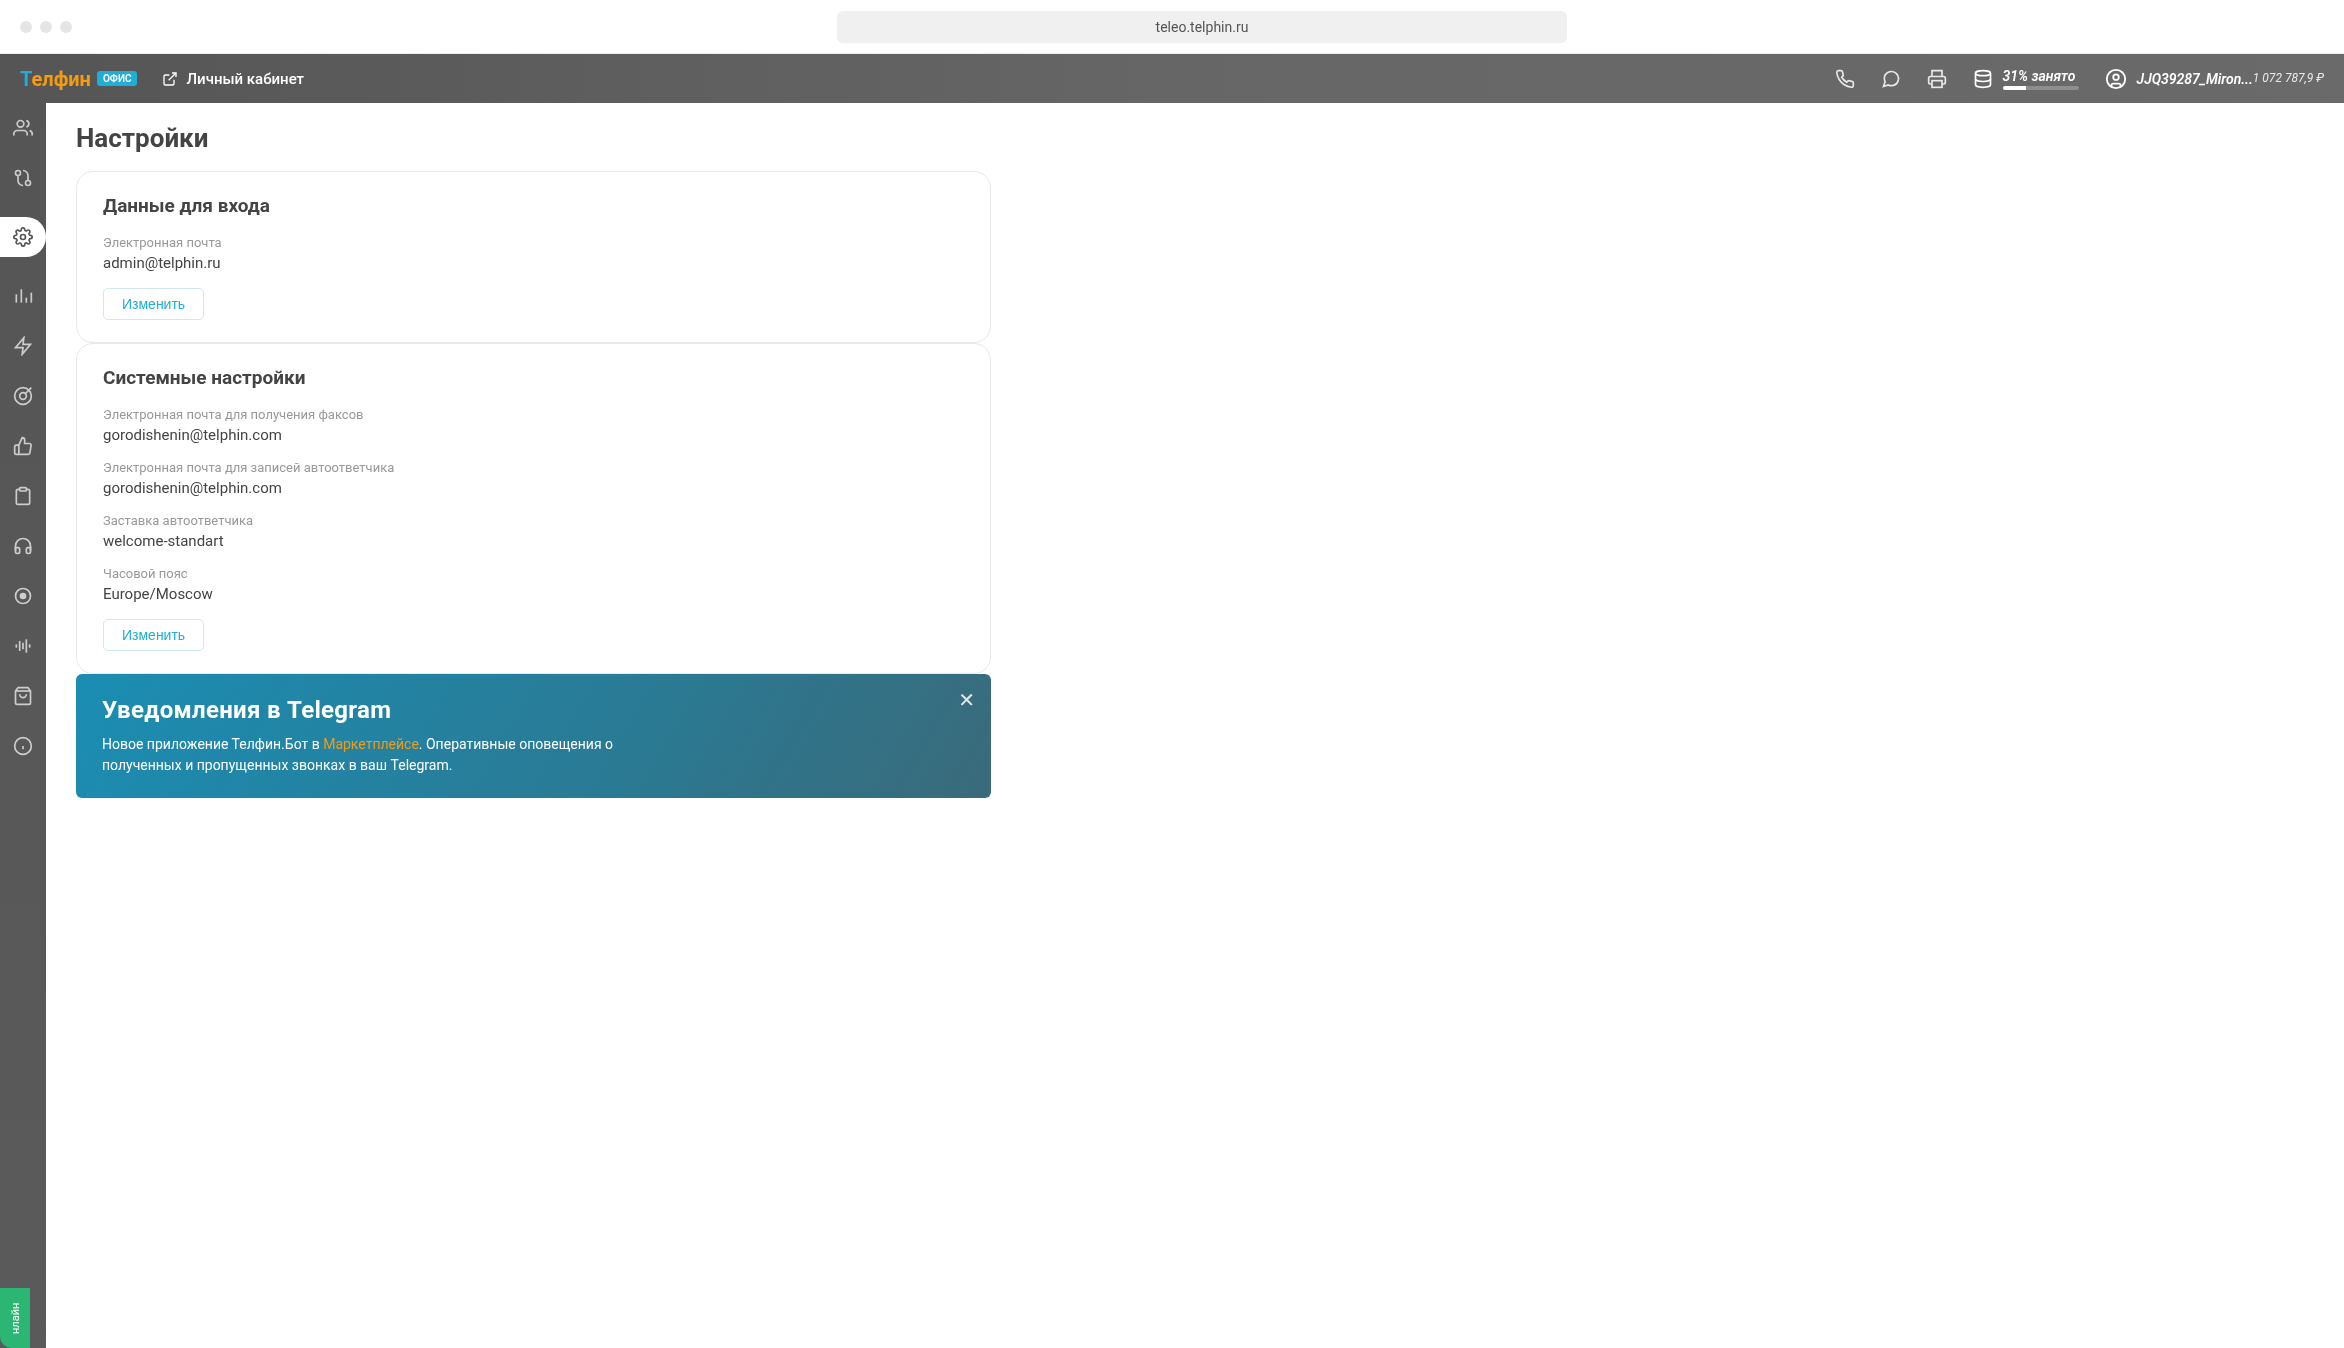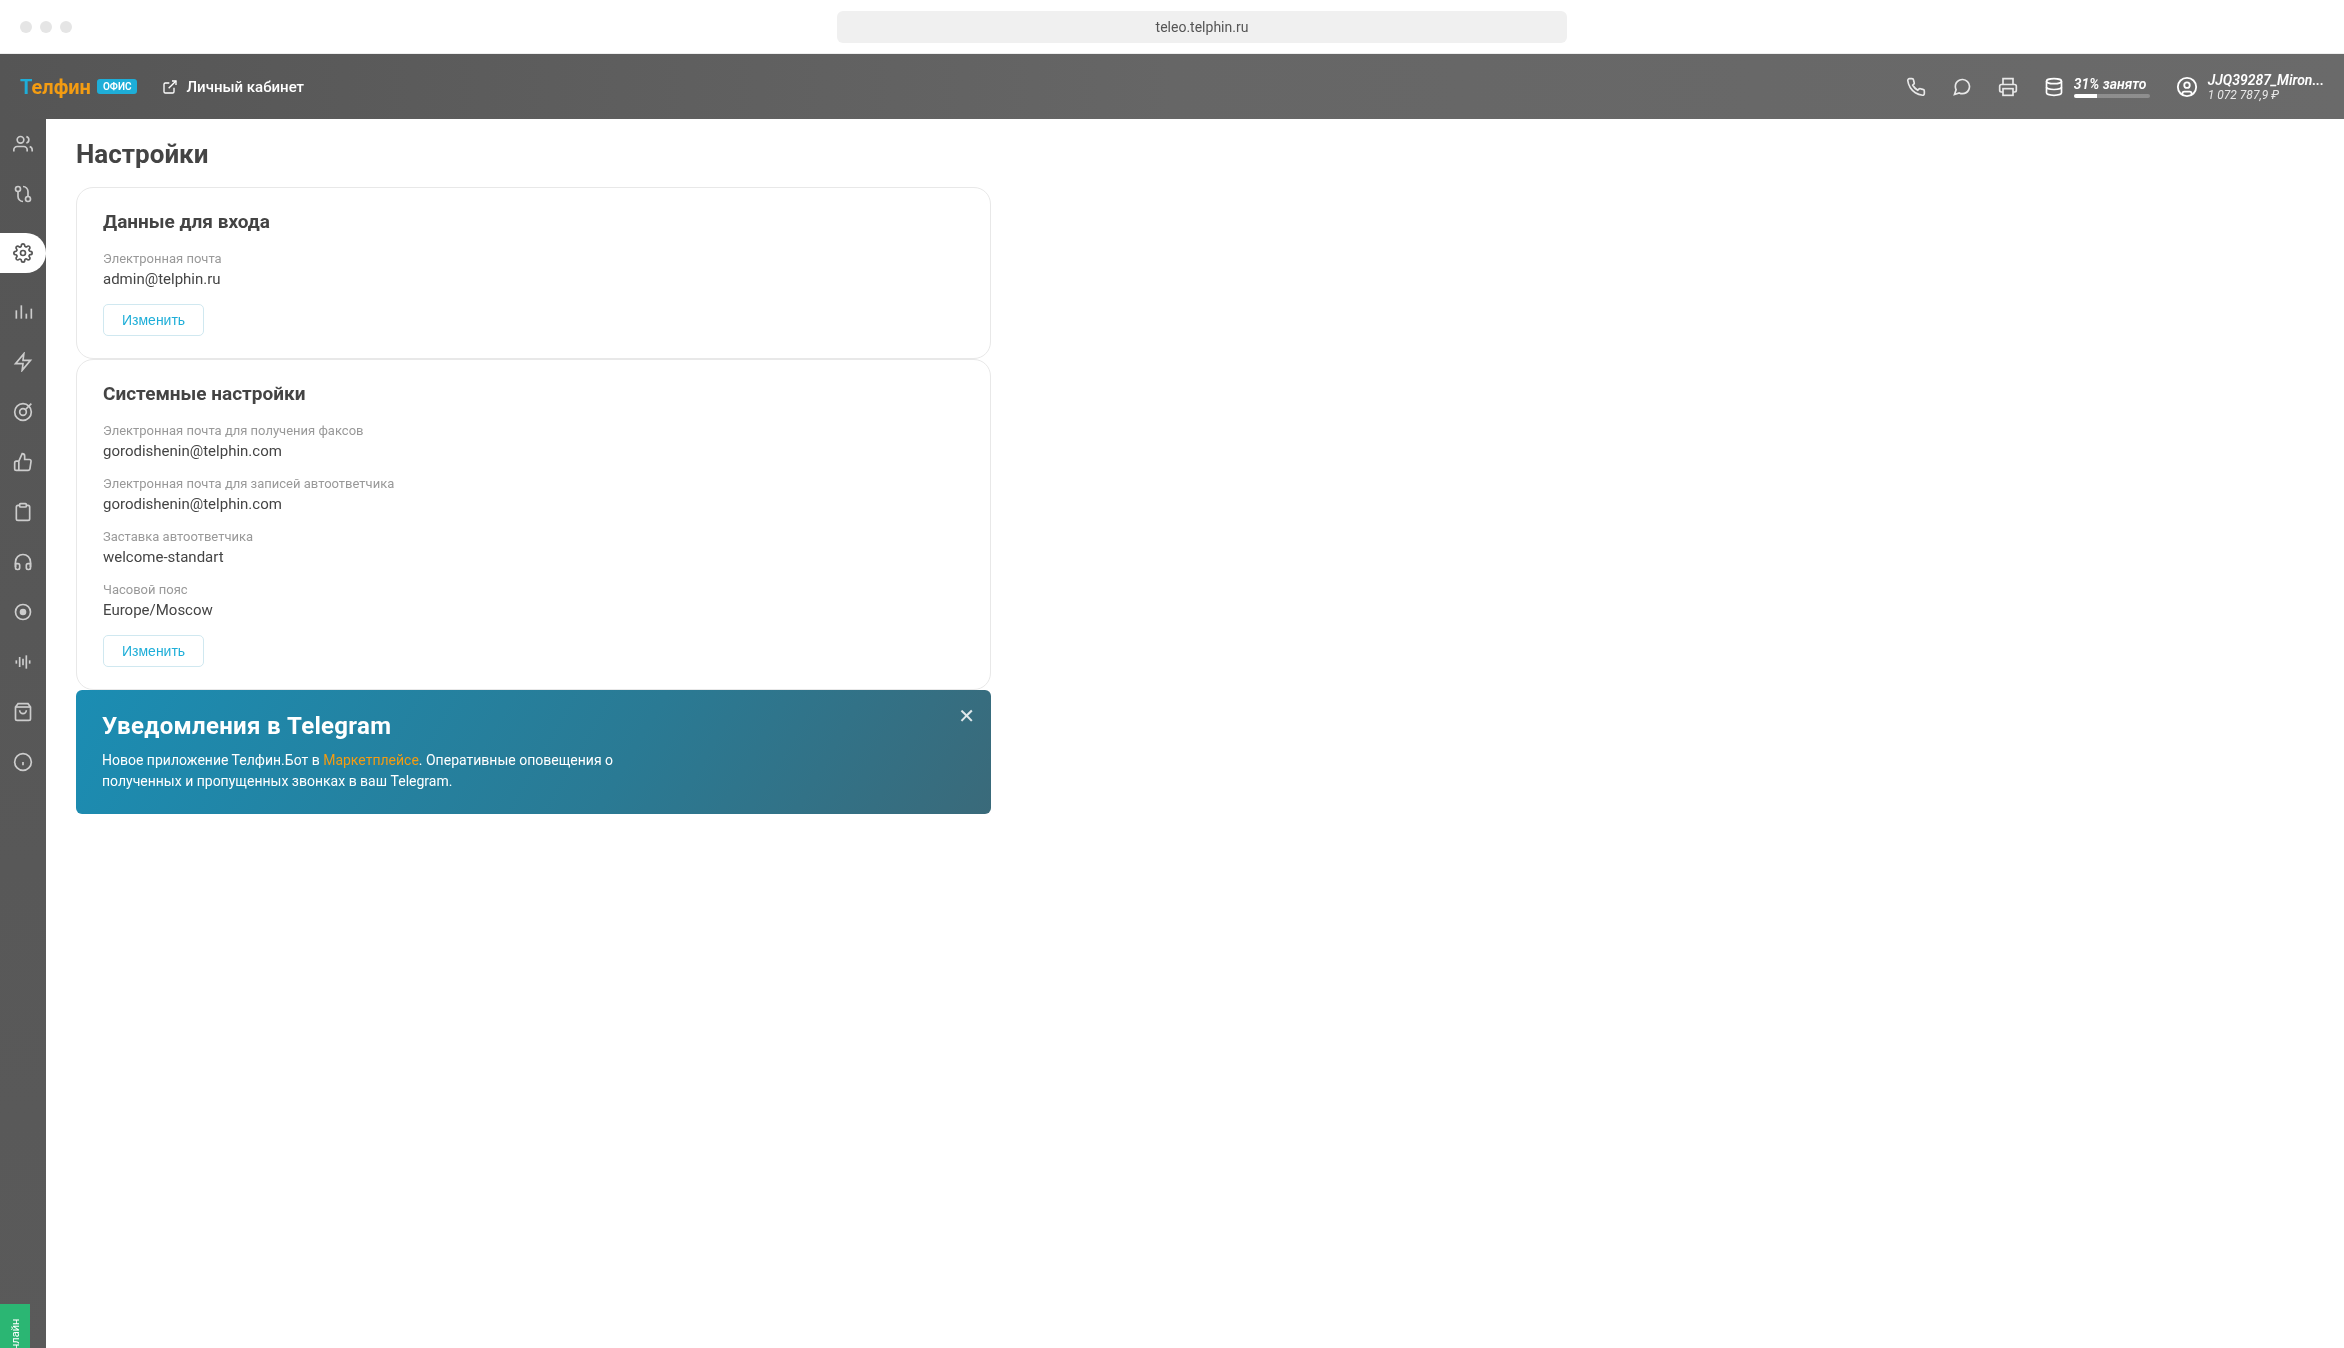--- a/index.html
+++ b/index.html
@@ -2,35 +2,35 @@
 <html><head>
 <meta charset="utf-8">
 <style>
 * { margin: 0; padding: 0; box-sizing: border-box; }
 body { font-family: -apple-system, BlinkMacSystemFont, "Segoe UI", Roboto, sans-serif; background: #fff; color: #333; overflow: hidden; }
 
 .browser-chrome { height: 54px; background: #fff; display: flex; align-items: center; padding: 8px 20px; gap: 8px; border-bottom: 1px solid #eee; }
 .traffic-dot { width: 12px; height: 12px; border-radius: 50%; background: #e5e5e5; }
 .url-bar { flex: 0 0 730px; margin: 0 auto; height: 32px; background: #f0f0f0; border-radius: 6px; display: flex; align-items: center; justify-content: center; color: #555; font-size: 14px; }
 
-.top-header { height: 65px; background: linear-gradient(to right, #555, #666, #6a6a6a); display: flex; align-items: center; padding: 0 20px; color: #fff; }
+.top-header { height: 49px; background: linear-gradient(to right, #555, #666, #6a6a6a); display: flex; align-items: center; padding: 0 20px; color: #fff; }
 .logo { display: flex; align-items: center; gap: 6px; }
 .logo-text { font-weight: 700; font-size: 20px; }
 .logo-t { color: #1eaed8; }
 .logo-rest { color: #f39c12; }
 .logo-badge { background: #1eaed8; color: #fff; font-size: 10px; padding: 2px 6px; border-radius: 3px; font-weight: 600; }
 .cabinet-link { display: flex; align-items: center; gap: 8px; margin-left: 18px; color: #fff; font-size: 15px; font-weight: 500; padding-left: 7px; }
 .header-right { margin-left: auto; display: flex; align-items: center; gap: 26px; font-style: italic; }
 .hdr-icon { width: 20px; height: 20px; opacity: 0.85; cursor: pointer; display:flex; align-items:center; justify-content:center; }
 .storage-block { display: flex; align-items: center; gap: 10px; }
 .storage-text { font-size: 14px; font-weight: 600; }
 .storage-bar { width: 76px; height: 4px; background: rgba(255,255,255,0.25); border-radius: 2px; margin-top: 2px; overflow: hidden; }
 .storage-fill { height: 100%; background: #fff; }
 .user-block { display: flex; align-items: center; gap: 10px; }
-.user-info { display: flex; flex-direction: column; }
+.user-info { display: flex; flex-direction: row; }
 .user-name { font-size: 14px; font-weight: 600; }
 .user-balance { font-size: 12px; opacity: 0.85; }
 
 .app-body { display: flex; height: calc(100vh - 103px); }
 .sidebar { width: 46px; background: linear-gradient(to bottom, #555, #5a5a5a); display: flex; flex-direction: column; align-items: center; padding-top: 14px; gap: 28px; position: relative; }
 .sb-item { width: 22px; height: 22px; opacity: 0.7; cursor: pointer; display:flex; align-items:center; justify-content:center; }
 .sb-item.active { background: #fff; width: 46px; height: 40px; border-radius: 0 20px 20px 0; margin-left: 0; opacity: 1; }
 .sb-item.active svg { stroke: #555; }
 .online-tab { position: absolute; bottom: 0; left: 0; width: 30px; height: 60px; background: #2bb673; border-radius: 0 12px 0 0; writing-mode: vertical-rl; display: flex; align-items: center; justify-content: center; color: #fff; font-size: 11px; transform: rotate(180deg); }
 

